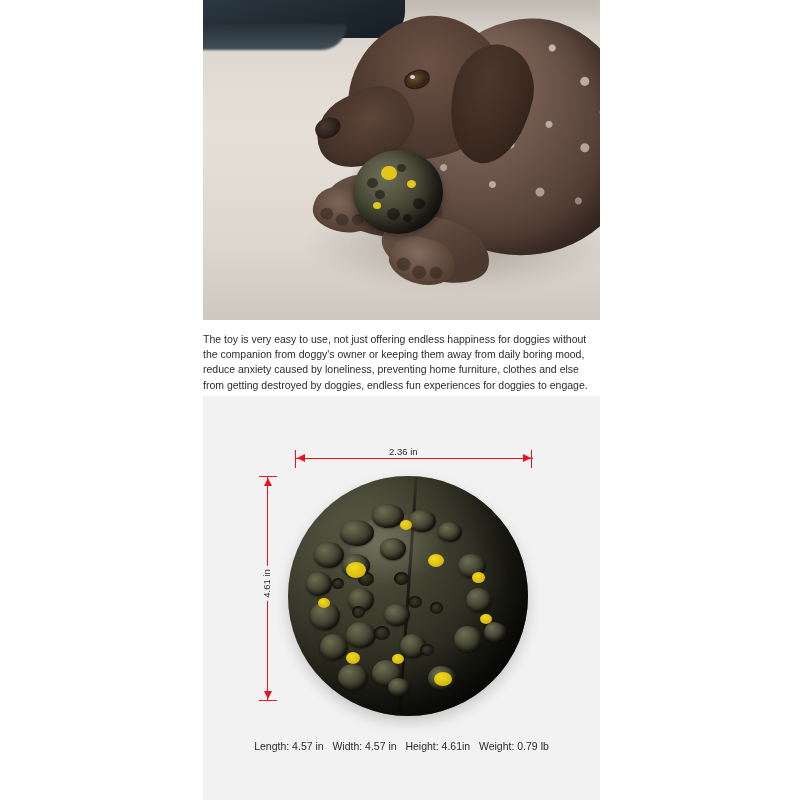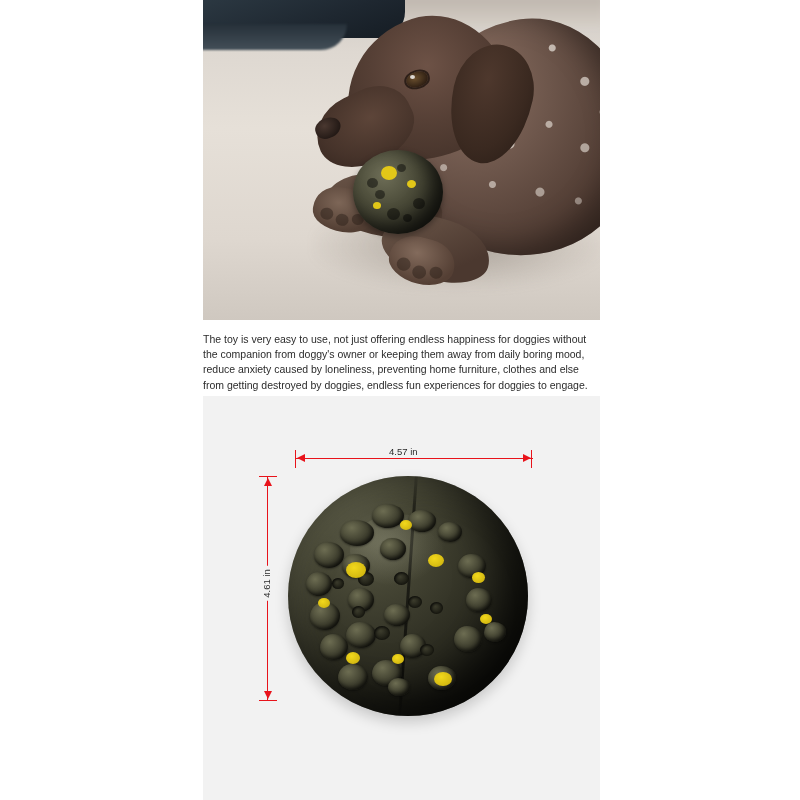--- a/index.html
+++ b/index.html
@@ -444,25 +444,28 @@
         <div class="ydot" style="left:146px;top:196px;width:18px;height:14px;"></div>
         <div class="ydot" style="left:30px;top:122px;width:12px;height:10px;"></div>
         <div class="ydot" style="left:112px;top:44px;width:12px;height:10px;"></div>
       </div>
 
       <div class="meas-line" style="left:92px;top:62px;width:238px;height:1.4px;"></div>
       <div class="meas-line" style="left:92px;top:54px;width:1.4px;height:18px;"></div>
       <div class="meas-line" style="left:328px;top:54px;width:1.4px;height:18px;"></div>
       <div class="arrow arrow-left" style="left:94px;top:58px;"></div>
       <div class="arrow arrow-right" style="left:320px;top:58px;"></div>
-      <div class="meas-label" style="left:183px;top:50px;">4.57 in</div>
+      <div class="meas-label" style="left:183px;top:50px;">2.36 in</div>
 
       <div class="meas-line" style="left:64px;top:80px;width:1.4px;height:225px;"></div>
       <div class="meas-line" style="left:56px;top:80px;width:18px;height:1.4px;"></div>
       <div class="meas-line" style="left:56px;top:304px;width:18px;height:1.4px;"></div>
       <div class="arrow arrow-up" style="left:60.5px;top:82px;"></div>
       <div class="arrow arrow-down" style="left:60.5px;top:295px;"></div>
       <div class="meas-label vertical" style="left:46px;top:182px;">4.61 in</div>
     </div>
 
+    <div class="specs">
+      <span>Length: 4.57 in</span><span>   </span><span>Width: 4.57 in</span><span>   </span><span>Height: 4.61in</span><span>   </span><span>Weight: 0.79 lb</span>
+    </div>
   </div>
 
 </div>
 
 </body></html>

